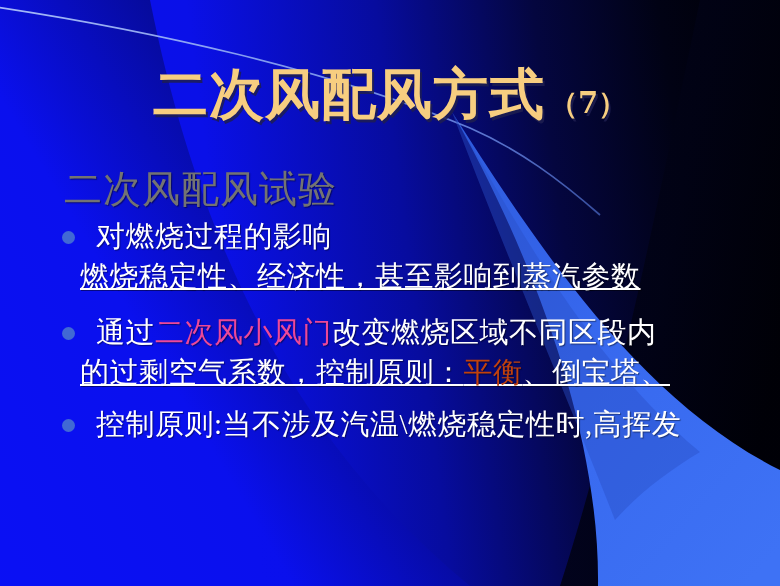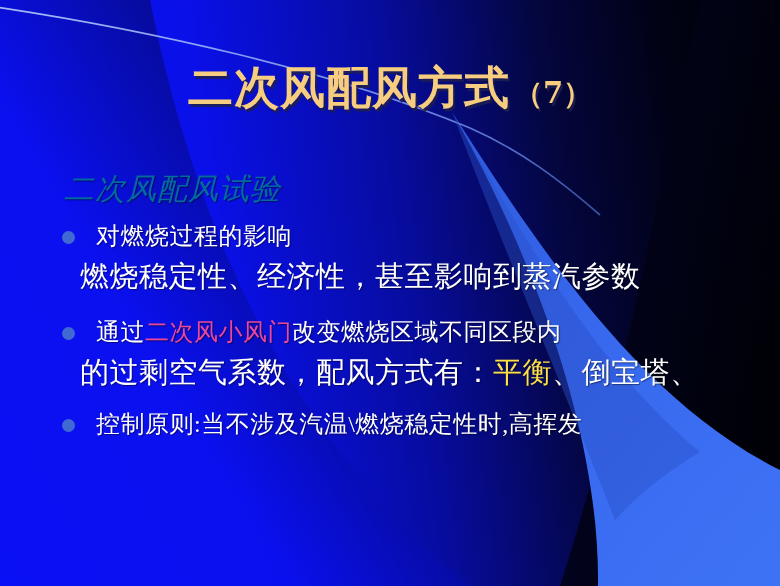--- a/index.html
+++ b/index.html
@@ -32,21 +32,21 @@
     position: absolute;
     left: 0;
     top: 58px;
     width: 780px;
     text-align: center;
     white-space: nowrap;
     z-index: 5;
   }
   .title-main {
     font-family: Liberation Sans, sans-serif;
-    font-size: 45px;
+    font-size: 55px;
     font-weight: bold;
     letter-spacing: 1px;
     color: #F7CE80;
     text-shadow: 2px 3px 0 rgba(30,30,80,0.85);
     vertical-align: baseline;
   }
   .title-suffix {
     font-family: "DejaVu Serif", "Liberation Serif", serif;
     font-size: 29px;
     font-weight: bold;
@@ -59,63 +59,63 @@
   
   #body-block {
     position: absolute;
     left: 58px;
     top: 168px;
     width: 712px;
     z-index: 5;
   }
 
   .heading-line {
-    color: #0369a1;
-    font-size: 30px;
+    color: #737373;
+    font-size: 38px;
     line-height: 42px;
     letter-spacing: 1px;
     padding-left: 6px;
     text-shadow: 1px 1px 1px rgba(0,0,0,0.45);
-    font-style: italic;
   }
 
   .bullet-row {
     position: relative;
     padding-left: 38px;
     margin-top: 6px;
   }
   .bullet-dot {
     position: absolute;
     left: 4px;
     top: 15px;
     width: 13px;
     height: 13px;
     border-radius: 50%;
     background: #4169D4;
   }
   .bullet-text {
     color: #FFFFFF;
-    font-size: 24px;
+    font-size: 29px;
     line-height: 40px;
     letter-spacing: 0.5px;
     text-shadow: 1px 1px 1px rgba(0,0,0,0.45);
   }
   .cont-line {
     color: #FFFFFF;
     font-size: 29px;
     line-height: 40px;
     letter-spacing: 0.5px;
     padding-left: 22px;
     text-shadow: 1px 1px 1px rgba(0,0,0,0.45);
+    text-decoration: underline;
   }
   .hl-gold {
     color: #ec4899;
   }
   .hl-cyan {
-    color: #fde047;
+    color: #c2410c;
   }
   .gap-sm { height: 6px; }
   .gap-md { height: 10px; }
 </style>
 </head>
 <body>
 
 <div id="slide">
 
   <svg id="bg-svg" viewBox="0 0 780 586" preserveAspectRatio="none">
@@ -184,21 +184,21 @@
 
     <div class="gap-md"></div>
 
     <div class="bullet-row">
       <span class="bullet-dot"></span>
       <div class="bullet-text">
         <span>通过</span><span class="hl-gold">二次风小风门</span><span>改变燃烧区域不同区段内</span>
       </div>
     </div>
     <div class="cont-line">
-      <span>的过剩空气系数，配风方式有：</span><span class="hl-cyan">平衡</span><span>、倒宝塔、</span>
+      <span>的过剩空气系数，控制原则：</span><span class="hl-cyan">平衡</span><span>、倒宝塔、</span>
     </div>
 
     <div class="gap-sm"></div>
 
     <div class="bullet-row">
       <span class="bullet-dot"></span>
       <div class="bullet-text">
         <span>控制原则:当不涉及汽温\燃烧稳定性时,高挥发</span>
       </div>
     </div>

